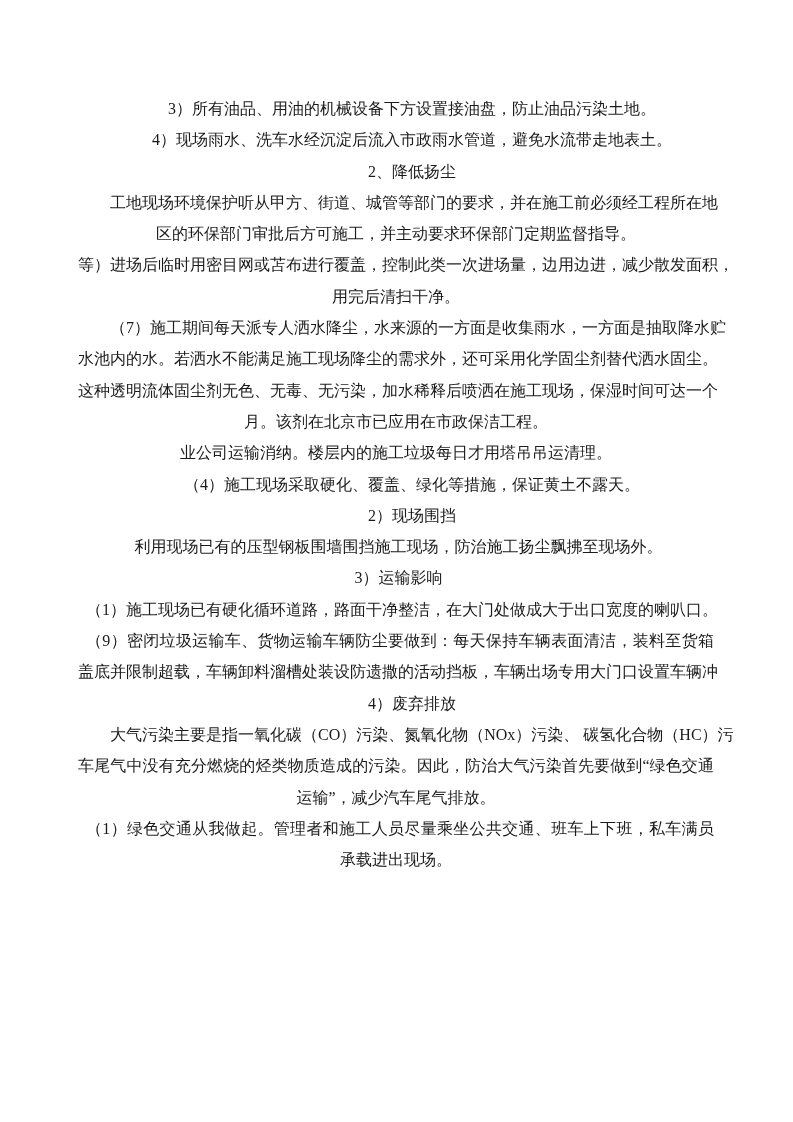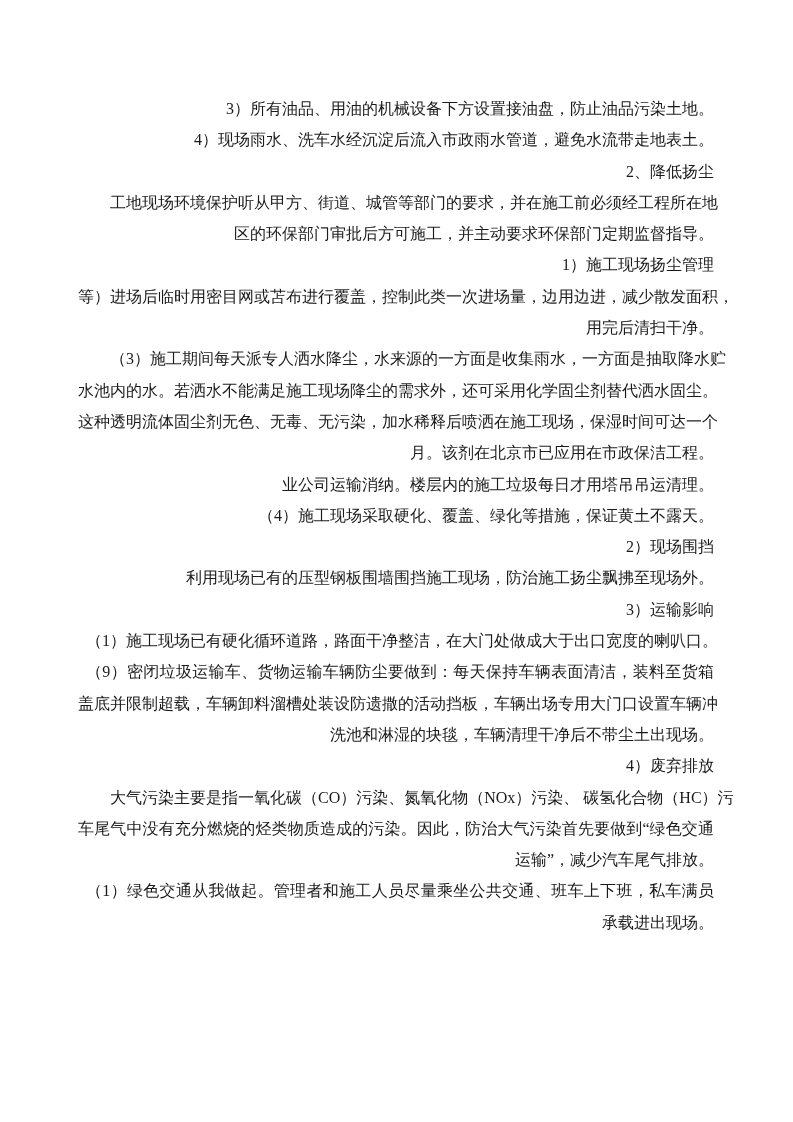--- a/index.html
+++ b/index.html
@@ -21,21 +21,21 @@
     width:636px;
     color:var(--ink);
     font-family:"Liberation Serif","DejaVu Serif",serif;
     font-size:16px;
   }
   .para{margin:0;padding:0;}
   .line{
     height:31.3px;
     line-height:31.3px;
     white-space:nowrap;
-    text-align:right;
+    text-align:center;
   }
   
   .line.fill{
     text-align:justify;
     text-align-last:justify;
     text-justify:inter-ideograph;
   }
   
   .i2 {text-indent:32px;}
   .i03{text-indent:5px;}
@@ -57,31 +57,28 @@
 
     <div class="para">
       <div class="line i2">2、降低扬尘</div>
     </div>
 
     <div class="para">
       <div class="line i2 fill">工地现场环境保护听从甲方、街道、城管等部门的要求，并在施工前必须经工程所在地</div>
       <div class="line">区的环保部门审批后方可施工，并主动要求环保部门定期监督指导。</div>
     </div>
 
-    <div class="para">
-      <div class="line i2">1）施工现场扬尘管理</div>
-    </div>
 
     <div class="para">
       <div class="line fill">等）进场后临时用密目网或苫布进行覆盖，控制此类一次进场量，边用边进，减少散发面积，</div>
       <div class="line">用完后清扫干净。</div>
     </div>
 
     <div class="para">
-      <div class="line i2 fill">（3）施工期间每天派专人洒水降尘，水来源的一方面是收集雨水，一方面是抽取降水贮</div>
+      <div class="line i2 fill">（7）施工期间每天派专人洒水降尘，水来源的一方面是收集雨水，一方面是抽取降水贮</div>
       <div class="line fill">水池内的水。若洒水不能满足施工现场降尘的需求外，还可采用化学固尘剂替代洒水固尘。</div>
       <div class="line fill">这种透明流体固尘剂无色、无毒、无污染，加水稀释后喷洒在施工现场，保湿时间可达一个</div>
       <div class="line">月。该剂在北京市已应用在市政保洁工程。</div>
     </div>
 
     <div class="para">
       <div class="line">业公司运输消纳。楼层内的施工垃圾每日才用塔吊吊运清理。</div>
     </div>
 
     <div class="para">
@@ -100,21 +97,20 @@
       <div class="line i03">3）运输影响</div>
     </div>
 
     <div class="para">
       <div class="line i06 fill">（1）施工现场已有硬化循环道路，路面干净整洁，在大门处做成大于出口宽度的喇叭口。</div>
     </div>
 
     <div class="para">
       <div class="line i06 fill">（9）密闭垃圾运输车、货物运输车辆防尘要做到：每天保持车辆表面清洁，装料至货箱</div>
       <div class="line fill">盖底并限制超载，车辆卸料溜槽处装设防遗撒的活动挡板，车辆出场专用大门口设置车辆冲</div>
-      <div class="line">洗池和淋湿的块毯，车辆清理干净后不带尘土出现场。</div>
     </div>
 
     <div class="para">
       <div class="line i2">4）废弃排放</div>
     </div>
 
     <div class="para">
       <div class="line i2 fill">大气污染主要是指一氧化碳（CO）污染、氮氧化物（NOx）污染、 碳氢化合物（HC）污</div>
       <div class="line fill">车尾气中没有充分燃烧的烃类物质造成的污染。因此，防治大气污染首先要做到“绿色交通</div>
       <div class="line">运输”，减少汽车尾气排放。</div>

